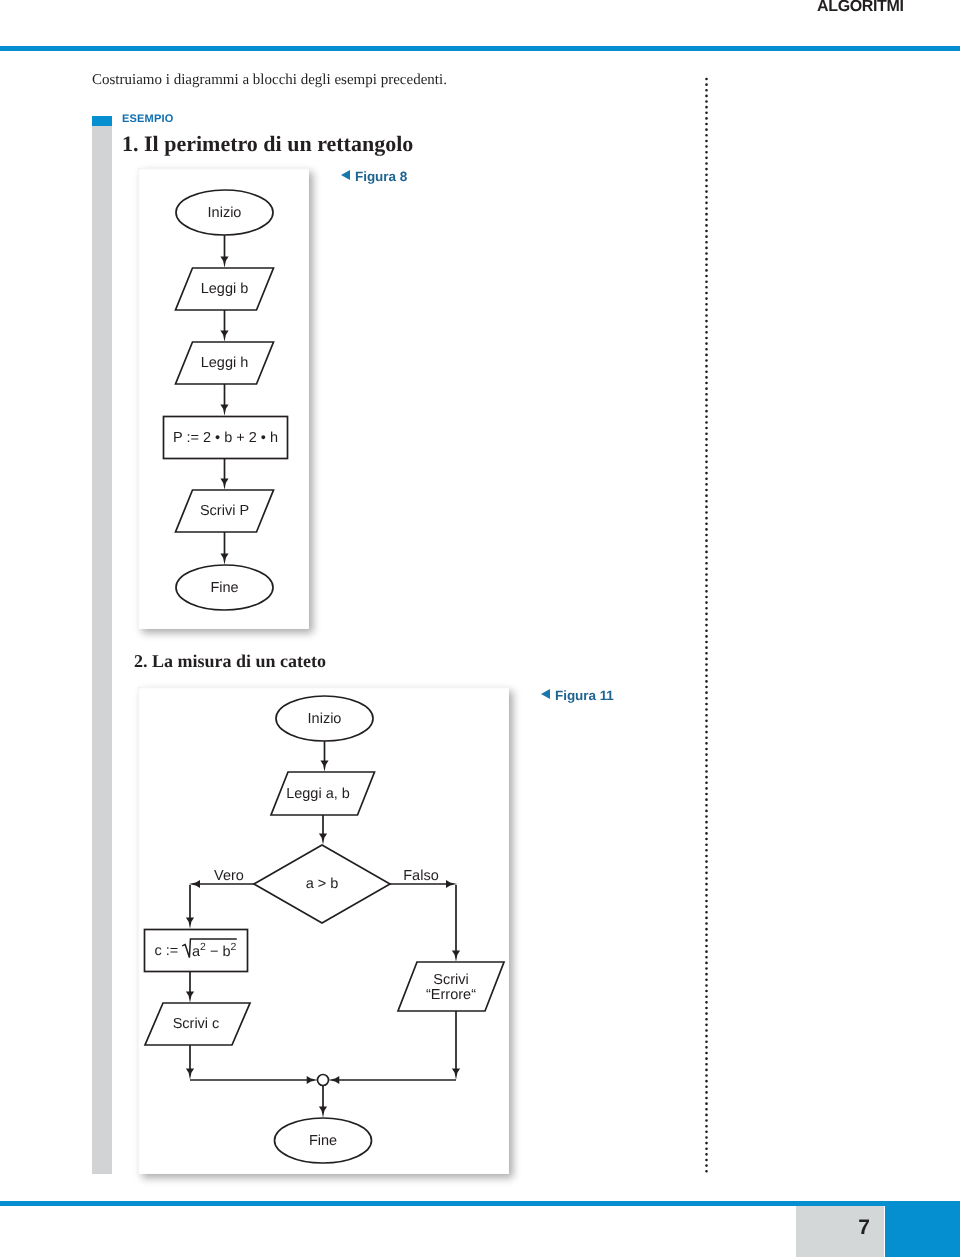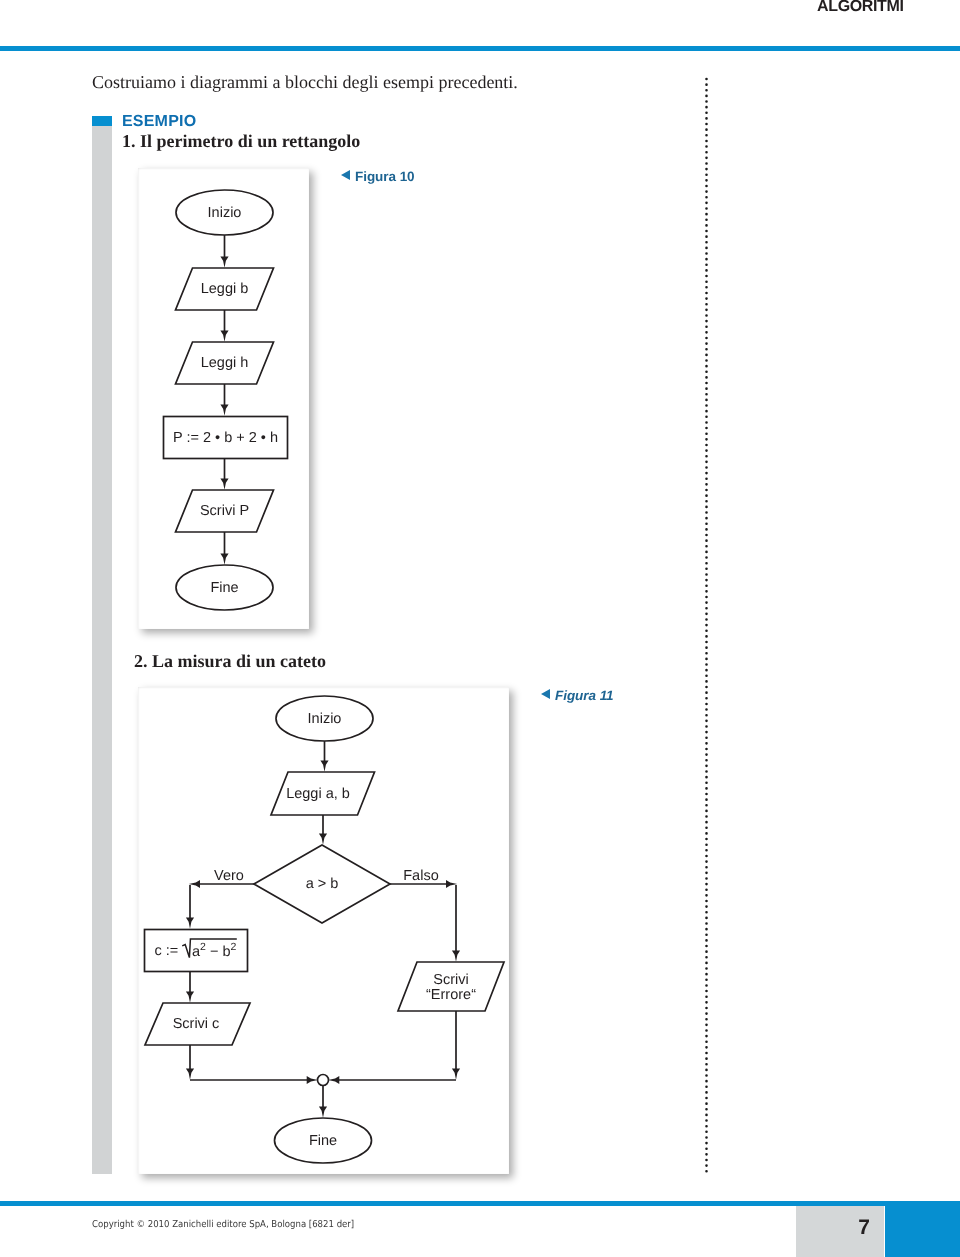--- a/index.html
+++ b/index.html
@@ -7,37 +7,37 @@
        font-family:"Liberation Sans",sans-serif;
        -webkit-font-smoothing:antialiased;text-rendering:geometricPrecision;}
   .abs{position:absolute;}
 
   
   #header-title{left:817px;top:-2px;font-family:"Liberation Sans",sans-serif;
       font-weight:bold;font-size:16px;letter-spacing:-0.35px;color:#231f20;}
   #header-rule{left:0;top:45.5px;width:960px;height:5.5px;background:#068fd0;}
 
   
-  #intro{left:92px;top:72px;font-family:"Liberation Serif",serif;font-size:18px;color:#231f20;}
+  #intro{left:92px;top:72px;font-family:"Liberation Serif",serif;font-size:15px;color:#231f20;}
 
   #esempio-marker{left:92px;top:116px;width:20px;height:10px;background:#068fd0;}
   #esempio-bar{left:92px;top:126px;width:20px;height:1048px;background:#d1d3d4;}
-  #esempio-label{left:122px;top:113px;font-weight:bold;font-size:16px;color:#0f6fb0;letter-spacing:0.2px;}
-  #item1{left:122px;top:131px;font-family:"Liberation Serif",serif;font-size:18px;font-weight:bold;color:#231f20;}
+  #esempio-label{left:122px;top:113px;font-weight:bold;font-size:11px;color:#0f6fb0;letter-spacing:0.2px;}
+  #item1{left:122px;top:131px;font-family:"Liberation Serif",serif;font-size:22px;font-weight:bold;color:#231f20;}
   #item2{left:134px;top:651px;font-family:"Liberation Serif",serif;font-size:18px;font-weight:bold;color:#231f20;}
 
   .figbox{background:#fff;box-shadow:4px 4px 8px rgba(0,0,0,0.33), inset 0 1px 2px rgba(0,0,0,0.05), inset 1px 0 2px rgba(0,0,0,0.04);}
   #fig10-box{left:138px;top:168px;width:171px;height:461px;}
   #fig11-box{left:138px;top:687px;width:371px;height:487px;}
 
   .figcap{font-weight:bold;font-size:13.5px;color:#1e6492;letter-spacing:-0.05px;white-space:nowrap;}
   .captri{display:inline-block;width:0;height:0;vertical-align:1px;margin-right:5px;
       border-top:5px solid transparent;border-bottom:5px solid transparent;border-right:9px solid #1a77ae;}
   #fig10-cap{left:341px;top:169px;}
-  #fig11-cap{left:541px;top:688px;font-style:italic;}
+  #fig11-cap{left:541px;top:688px;}
 
   
   #dot-divider{left:703px;top:77px;}
   #dot-divider line{stroke:#1a1a1a;stroke-width:2.6;stroke-linecap:round;
      stroke-dasharray:0.01 5.62;}
 
   
   #footer-rule{left:0;top:1201px;width:960px;height:5px;background:#068fd0;}
   #footer-pagebox{left:796px;top:1206px;width:88px;height:51px;background:#d4d7d8;}
   #footer-pagenum{left:796px;top:1216px;width:74px;text-align:right;
@@ -198,26 +198,25 @@
   <g>
     <path class="conn" d="M185 399 V 420.50"></path>
     <path class="head" d="M185.00 430.80 L183.60 423.70 L180.90 419.50 L189.10 419.50 L186.40 423.70 Z"></path>
   </g>
   <g>
     <ellipse class="shape" cx="185" cy="453.5" rx="48.5" ry="22.5"></ellipse>
     <text class="flowtext" x="185" y="453.5">Fine</text>
   </g>
 </svg>
 
-<div class="abs figcap" id="fig10-cap"><span class="captri"></span><span>Figura 10</span></div>
+<div class="abs figcap" id="fig10-cap"><span class="captri"></span><span>Figura 8</span></div>
 <div class="abs figcap" id="fig11-cap"><span class="captri"></span><span>Figura 11</span></div>
 
 <svg class="abs" id="dot-divider" width="7" height="1100">
     <line x1="3.5" y1="2" x2="3.5" y2="1098"></line>
   </svg>
 
 <div class="abs" id="footer-rule"></div>
 <div class="abs" id="footer-pagebox"></div>
 <div class="abs" id="footer-bluebox"></div>
 <div class="abs" id="footer-pagenum">7</div>
 <div class="abs" id="footer-text">
-  <div>Copyright © 2010 Zanichelli editore SpA, Bologna [6821 der]</div>
 </div>
 
 </body></html>

